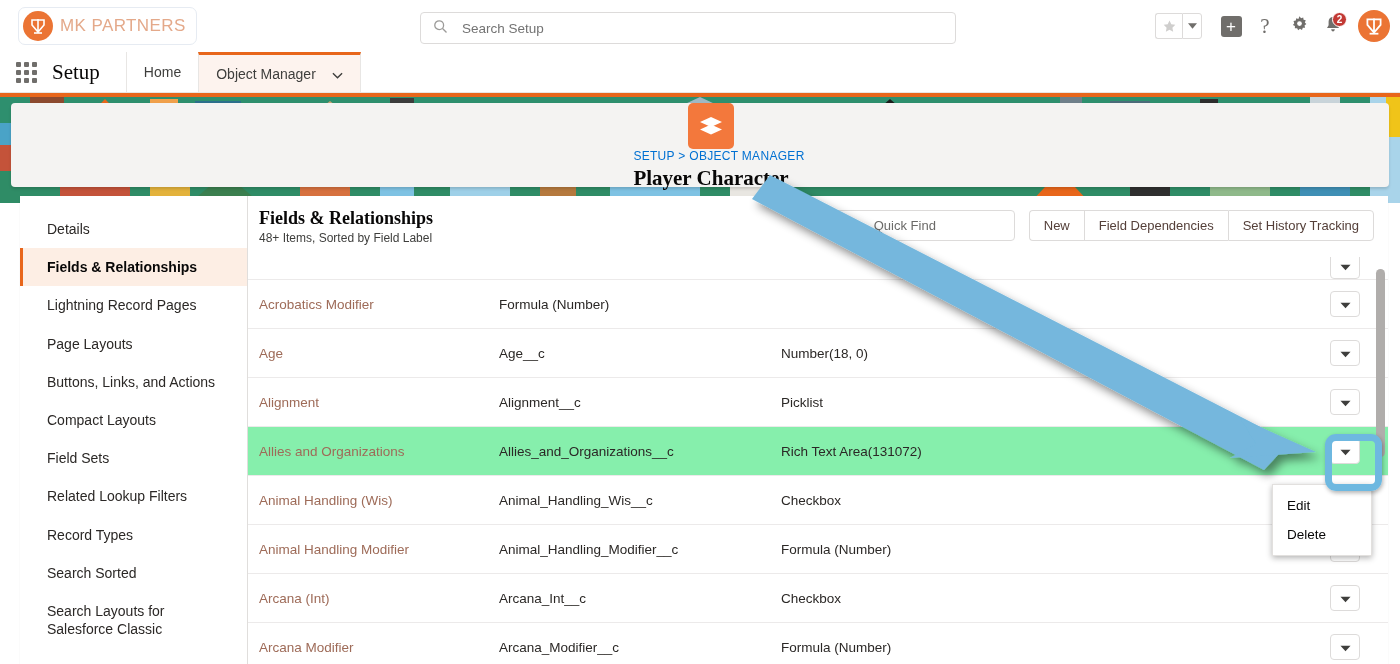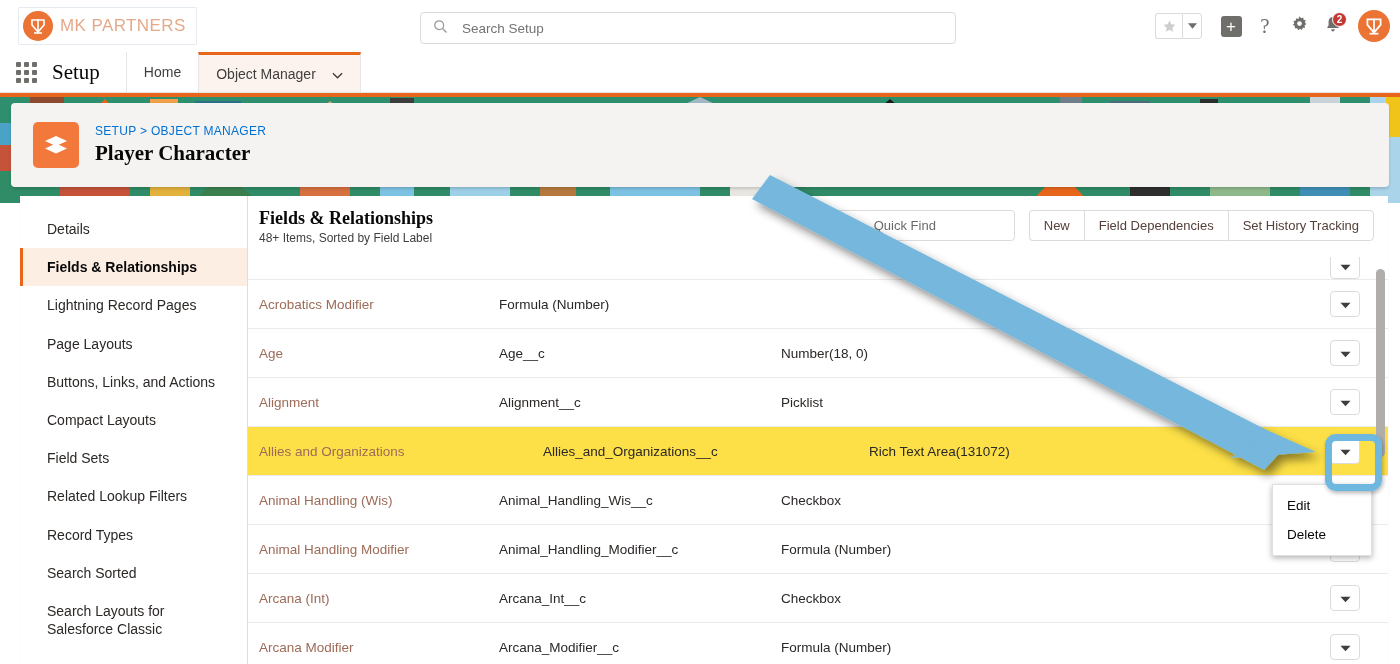--- a/index.html
+++ b/index.html
@@ -32,21 +32,21 @@
     align-items: center;
     z-index: 40;
   }
 
   .brand-logo {
     display: flex;
     align-items: center;
     margin-left: 18px;
     padding: 4px 10px 4px 4px;
     border: 1px solid #e6ebf2;
-    border-radius: 1px;
+    border-radius: 7px;
     height: 38px;
     text-align: right;
   }
   .brand-mark {
     width: 30px; height: 30px;
     border-radius: 50%;
     background: #eb7434;
     display: flex; align-items: center; justify-content: center;
     color: #ffffff;
     font-size: 15px;
@@ -217,20 +217,21 @@
     top: 103px; left: 11px;
     width: 1378px;
     height: 84px;
     background: #f4f3f2;
     border-radius: 4px;
     box-shadow: 0 2px 3px rgba(0,0,0,0.14);
     display: flex;
     align-items: center;
     padding-left: 22px;
     z-index: 20;
+    flex-direction: column;
   }
   .obj-icon {
     width: 46px; height: 46px;
     background: #f3783c;
     border-radius: 5px;
     display: flex; align-items: center; justify-content: center;
     flex: 0 0 auto;
   }
   .page-header-text { margin-left: 16px; }
   .breadcrumb {
@@ -350,21 +351,21 @@
     overflow: hidden;
   }
   .grid-row {
     display: flex;
     align-items: center;
     height: 49px;
     border-bottom: 1px solid #eceaea;
     padding-left: 11px;
     position: relative;
   }
-  .grid-row.hovered { background: #fde047; gap: 44px; }
+  .grid-row.hovered { background: #86efac; }
   .grid-row.clipped { height: 23px; overflow: hidden; align-items: flex-end; }
   .cell-label {
     width: 240px;
     flex: 0 0 240px;
     font-size: 13.5px;
     color: #9e6b58;
     cursor: pointer;
   }
   .cell-api {
     width: 282px;

